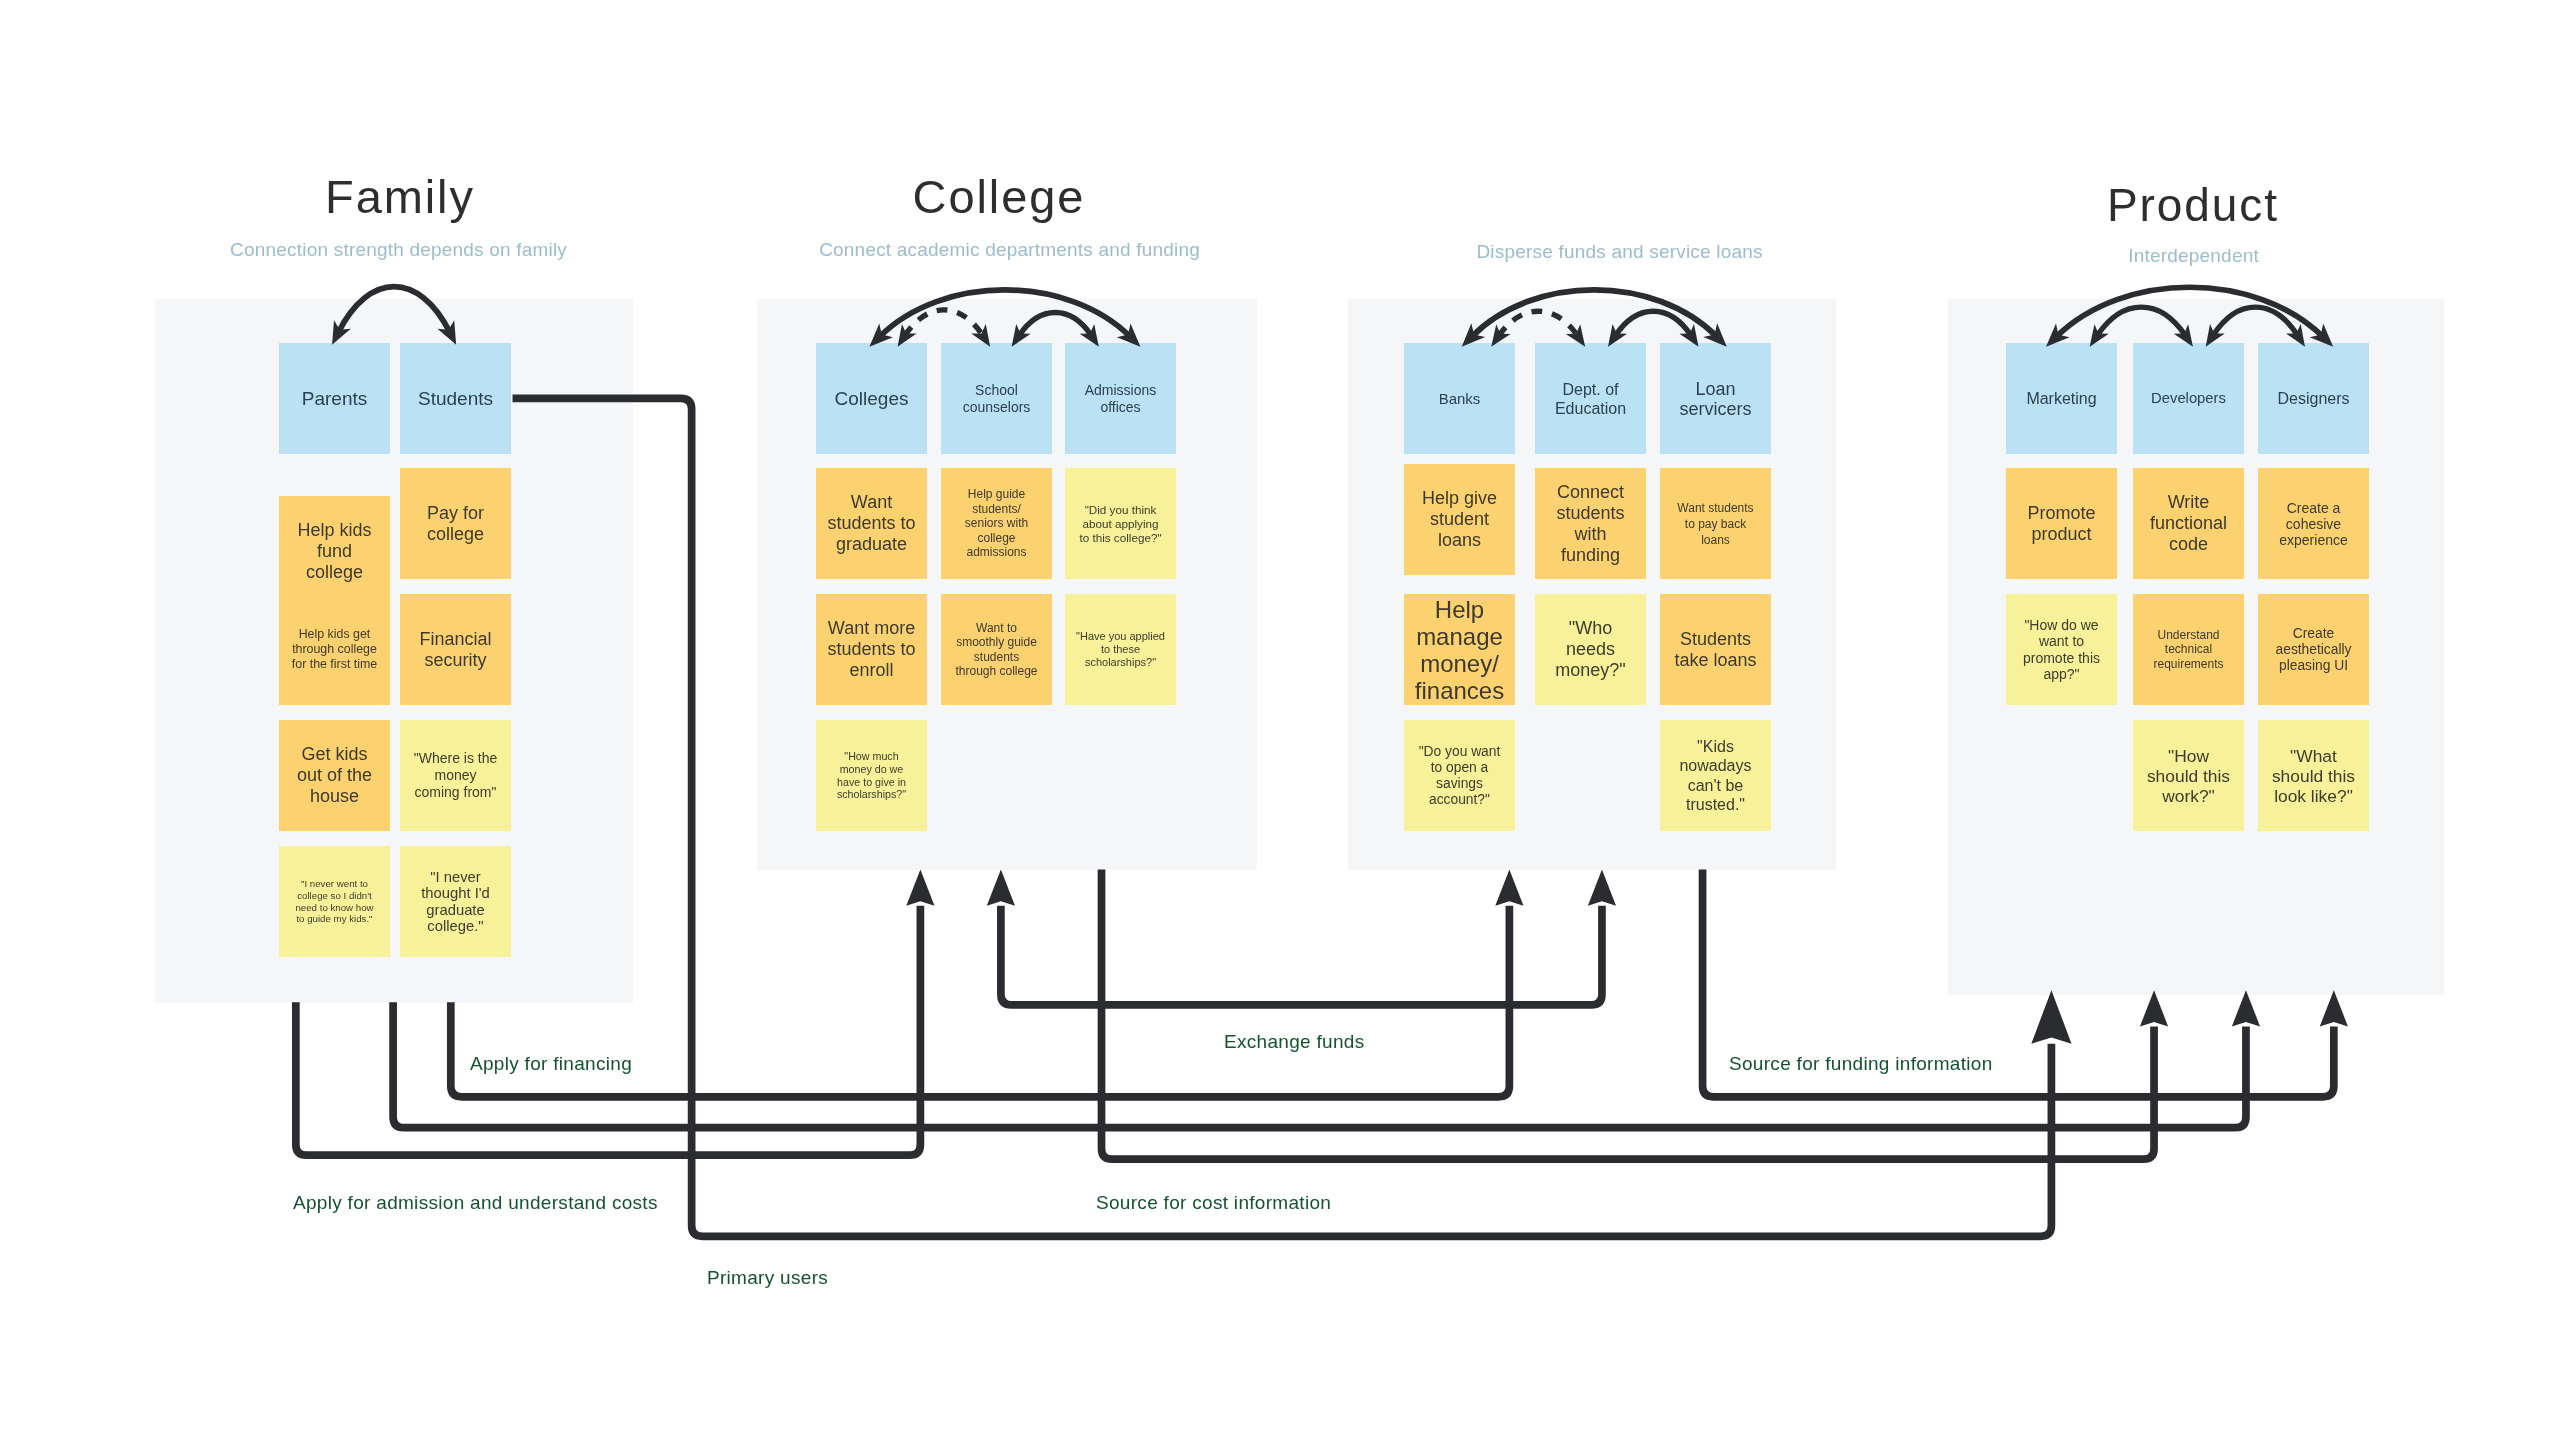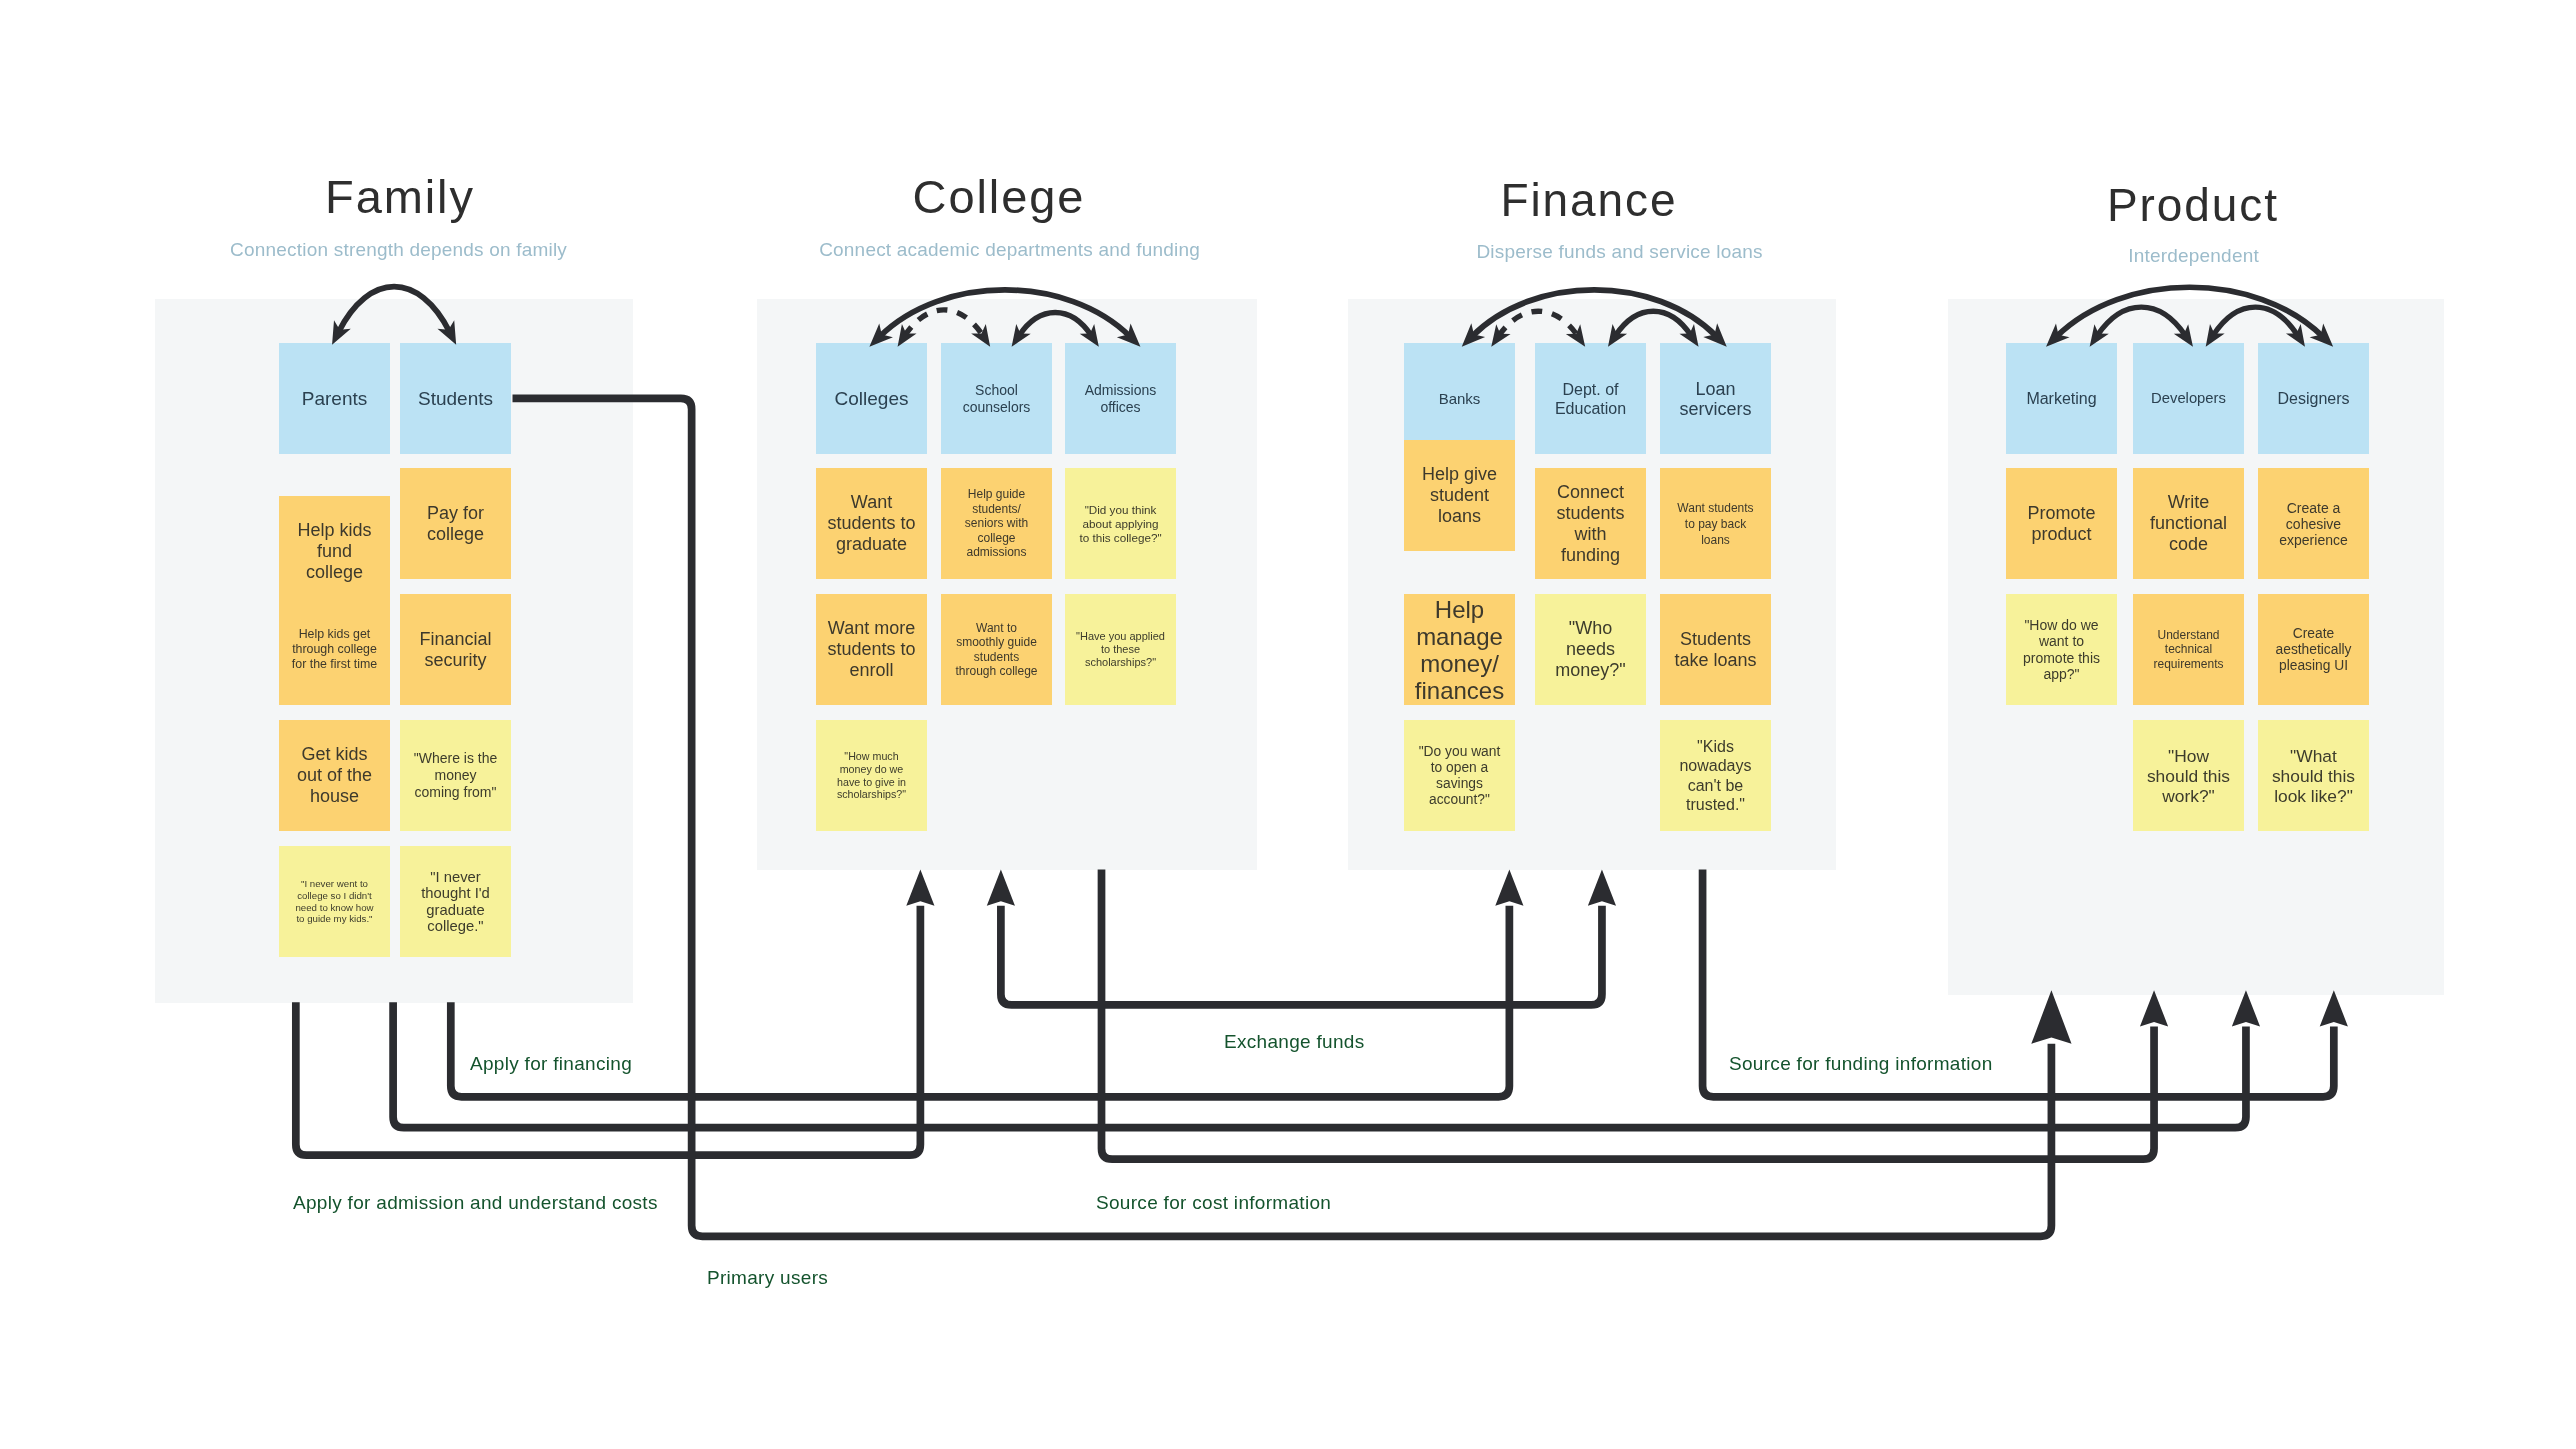--- a/index.html
+++ b/index.html
@@ -121,26 +121,25 @@
       <span>"Did you think
 about applying
 to this college?"</span>
     </div>
 <div class="card c-yellow" style="left:1065px;top:594px;width:111px;height:111px;font-size:11px;line-height:13px;">
       <span>"Have you applied
 to these
 scholarships?"</span>
     </div>
 <div class="panel" style="left:1348px;top:299px;width:488px;height:571px;"></div>
-<div class="grp-title" style="left:1286px;top:173px;width:604px;font-size:46px;">Finance</div>
 <div class="grp-sub" style="left:1186px;top:241px;width:805px;padding-left:31px;">Disperse funds and service loans</div>
 <div class="card c-blue" style="left:1404px;top:343px;width:111px;height:111px;font-size:15px;line-height:21px;">
       <span>Banks</span>
     </div>
-<div class="card c-orange" style="left:1404px;top:440px;width:111px;height:111px;font-size:18px;line-height:21px;">
+<div class="card c-orange" style="left:1404px;top:464px;width:111px;height:111px;font-size:18px;line-height:21px;">
       <span>Help give
 student
 loans</span>
     </div>
 <div class="card c-orange" style="left:1404px;top:594px;width:111px;height:111px;font-size:24px;line-height:27px;">
       <span>Help
 manage
 money/
 finances</span>
     </div>

